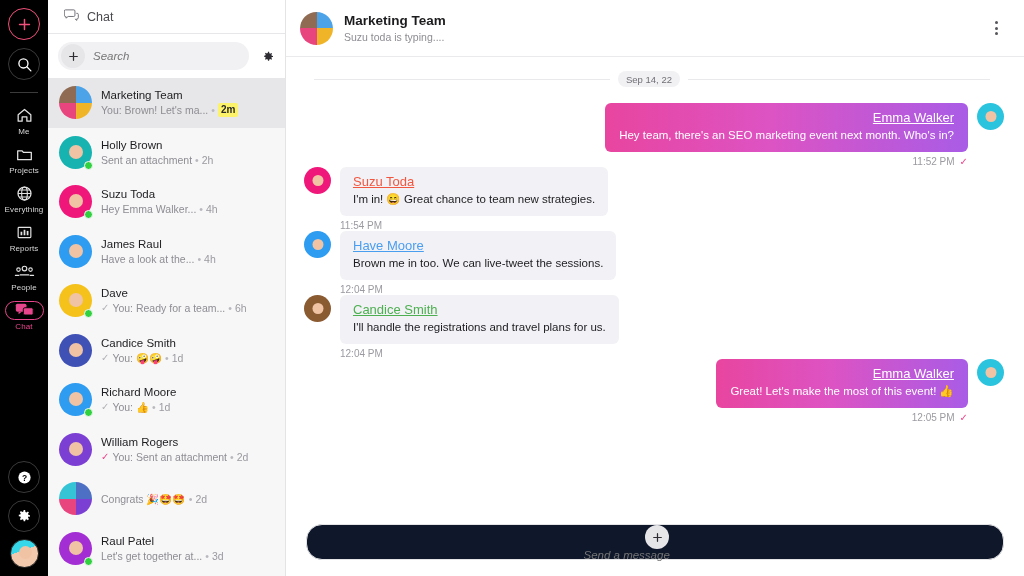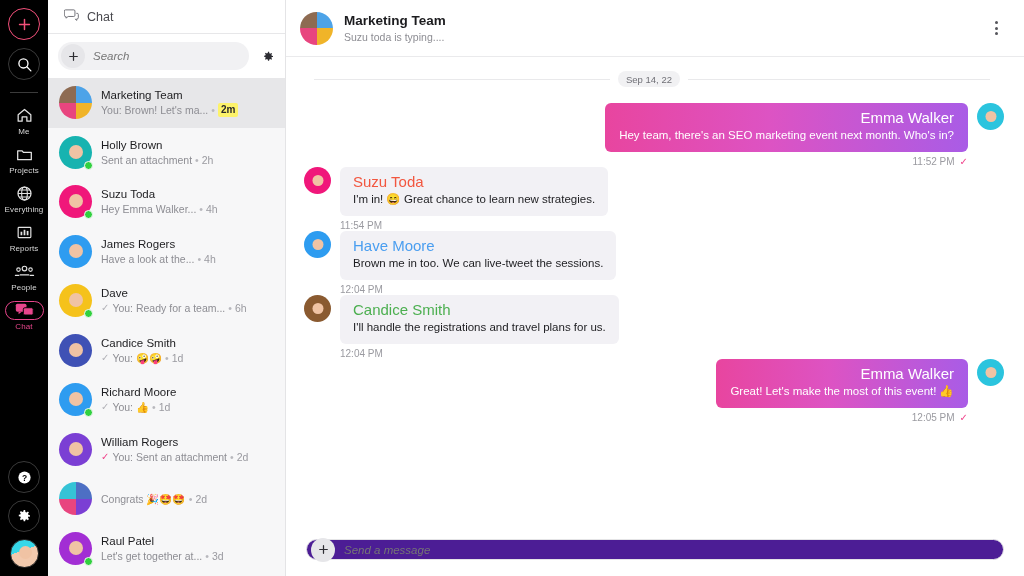--- a/index.html
+++ b/index.html
@@ -110,33 +110,33 @@
   .datesep .chip { font-size: 9.5px; color: #6f6f76; background: #f1f1f3;
                    border-radius: 9px; padding: 2.5px 8px; flex: 0 0 auto; }
   .datesep .lead { flex: 0 0 296px; }
   .m-avatar { width: 27px; height: 27px; border-radius: 50%; flex: 0 0 27px; }
   .m-avatar.l { margin-right: 9px; }
   .m-avatar.r { margin-left: 9px; }
   .m-col { display: flex; flex-direction: column; max-width: 560px; }
   .bubble-in { background: #f2f1f5; border-radius: 6px; padding: 7px 13px 9px 13px; }
   .bubble-out { border-radius: 6px; padding: 7px 14px 9px 14px;
                 background: linear-gradient(90deg, #e8459f 0%, #dd53c3 45%, #a95ce6 100%); }
-  .m-sender { font-size: 15px; line-height: 16px; margin-bottom: 1px; }
+  .m-sender { font-size: 13px; line-height: 16px; margin-bottom: 1px; text-decoration: underline; }
   .m-sender.out { color: #ffffff; text-align: right; font-weight: normal; }
   .m-text { font-size: 11.5px; color: #1d1d20; line-height: 16px; }
   .m-text.out { color: #ffffff; }
   .m-meta { font-size: 10px; color: #9a9aa0; margin: 4px 2px 0 2px; display: flex;
             align-items: center; gap: 5px; }
   .m-meta.out { justify-content: flex-end; }
   .msgblock.out { display: flex; flex-direction: column; align-items: flex-end; }
   .msgrow { display: flex; align-items: flex-start; }
 
   .composer { padding: 0 20px 16px 20px; }
-  .composer-box { height: 21px; border: 1px solid #e4e4e6; border-radius: 16px;
-                  display: flex; align-items: center; padding-left: 4px; background: #4c1d95; }
+  .composer-box { height: 36px; border: 1px solid #e4e4e6; border-radius: 16px;
+                  display: flex; align-items: center; padding-left: 4px; background: #0f172a; flex-direction: column; }
   .composer-input { border: 0; outline: none; background: transparent; flex: 1 1 auto;
                     font-family: "Liberation Sans", sans-serif; font-size: 11.5px;
                     font-style: italic; color: #a0a0a6; padding-left: 9px; }
 </style>
 </head>
 <body>
 
 <div class="app">
 
   <div class="rail">
@@ -306,21 +306,21 @@
               <span class="ci-dot">•</span>
               <span class="ci-time">4h</span>
             </div>
           </div>
         </div>
         <div class="chat-item">
           <div class="ci-avatar" style="background: rgb(46, 156, 240); border-radius: 50%; position: relative; overflow: visible;">
             <span style="position: absolute; left: 50%; top: 28%; transform: translateX(-50%); width: 14px; height: 14px; border-radius: 50%; background: rgb(240, 195, 164);"></span>
           </div>
           <div class="ci-body">
-            <div class="ci-name">James Rogers</div>
+            <div class="ci-name">James Raul</div>
             <div class="ci-sub">
               <span>Have a look at the...</span>
               <span class="ci-dot">•</span>
               <span class="ci-time">4h</span>
             </div>
           </div>
         </div>
         <div class="chat-item">
           <div class="ci-avatar" style="background: rgb(245, 194, 27); border-radius: 50%; position: relative; overflow: visible;">
             <span style="position: absolute; left: 50%; top: 28%; transform: translateX(-50%); width: 14px; height: 14px; border-radius: 50%; background: rgb(240, 195, 164);"></span>
@@ -457,21 +457,21 @@
             </div>
           </div>
           <div class="msgblock in">
             <div class="msgrow">
               <div class="m-avatar l" style="background: rgb(240, 23, 122); border-radius: 50%; position: relative; overflow: visible;">
                 <span style="position: absolute; left: 50%; top: 28%; transform: translateX(-50%); width: 11px; height: 11px; border-radius: 50%; background: rgb(240, 195, 164);"></span>
               </div>
               <div class="m-col">
                 <div class="bubble-in">
                   <div class="m-sender" style="color: rgb(242, 86, 63);">Suzu Toda</div>
-                  <div class="m-text">I'm in! 😄 Great chance to learn new strategies.</div>
+                  <div class="m-text">I'm in! 😄 Great chance to team new strategies.</div>
                 </div>
               </div>
             </div>
             <div class="m-meta" style="margin-left: 36px; text-align: right;">
               <span>11:54 PM</span>
             </div>
           </div>
           <div class="msgblock in">
             <div class="msgrow">
               <div class="m-avatar l" style="background: rgb(46, 156, 240); border-radius: 50%; position: relative; overflow: visible;">

